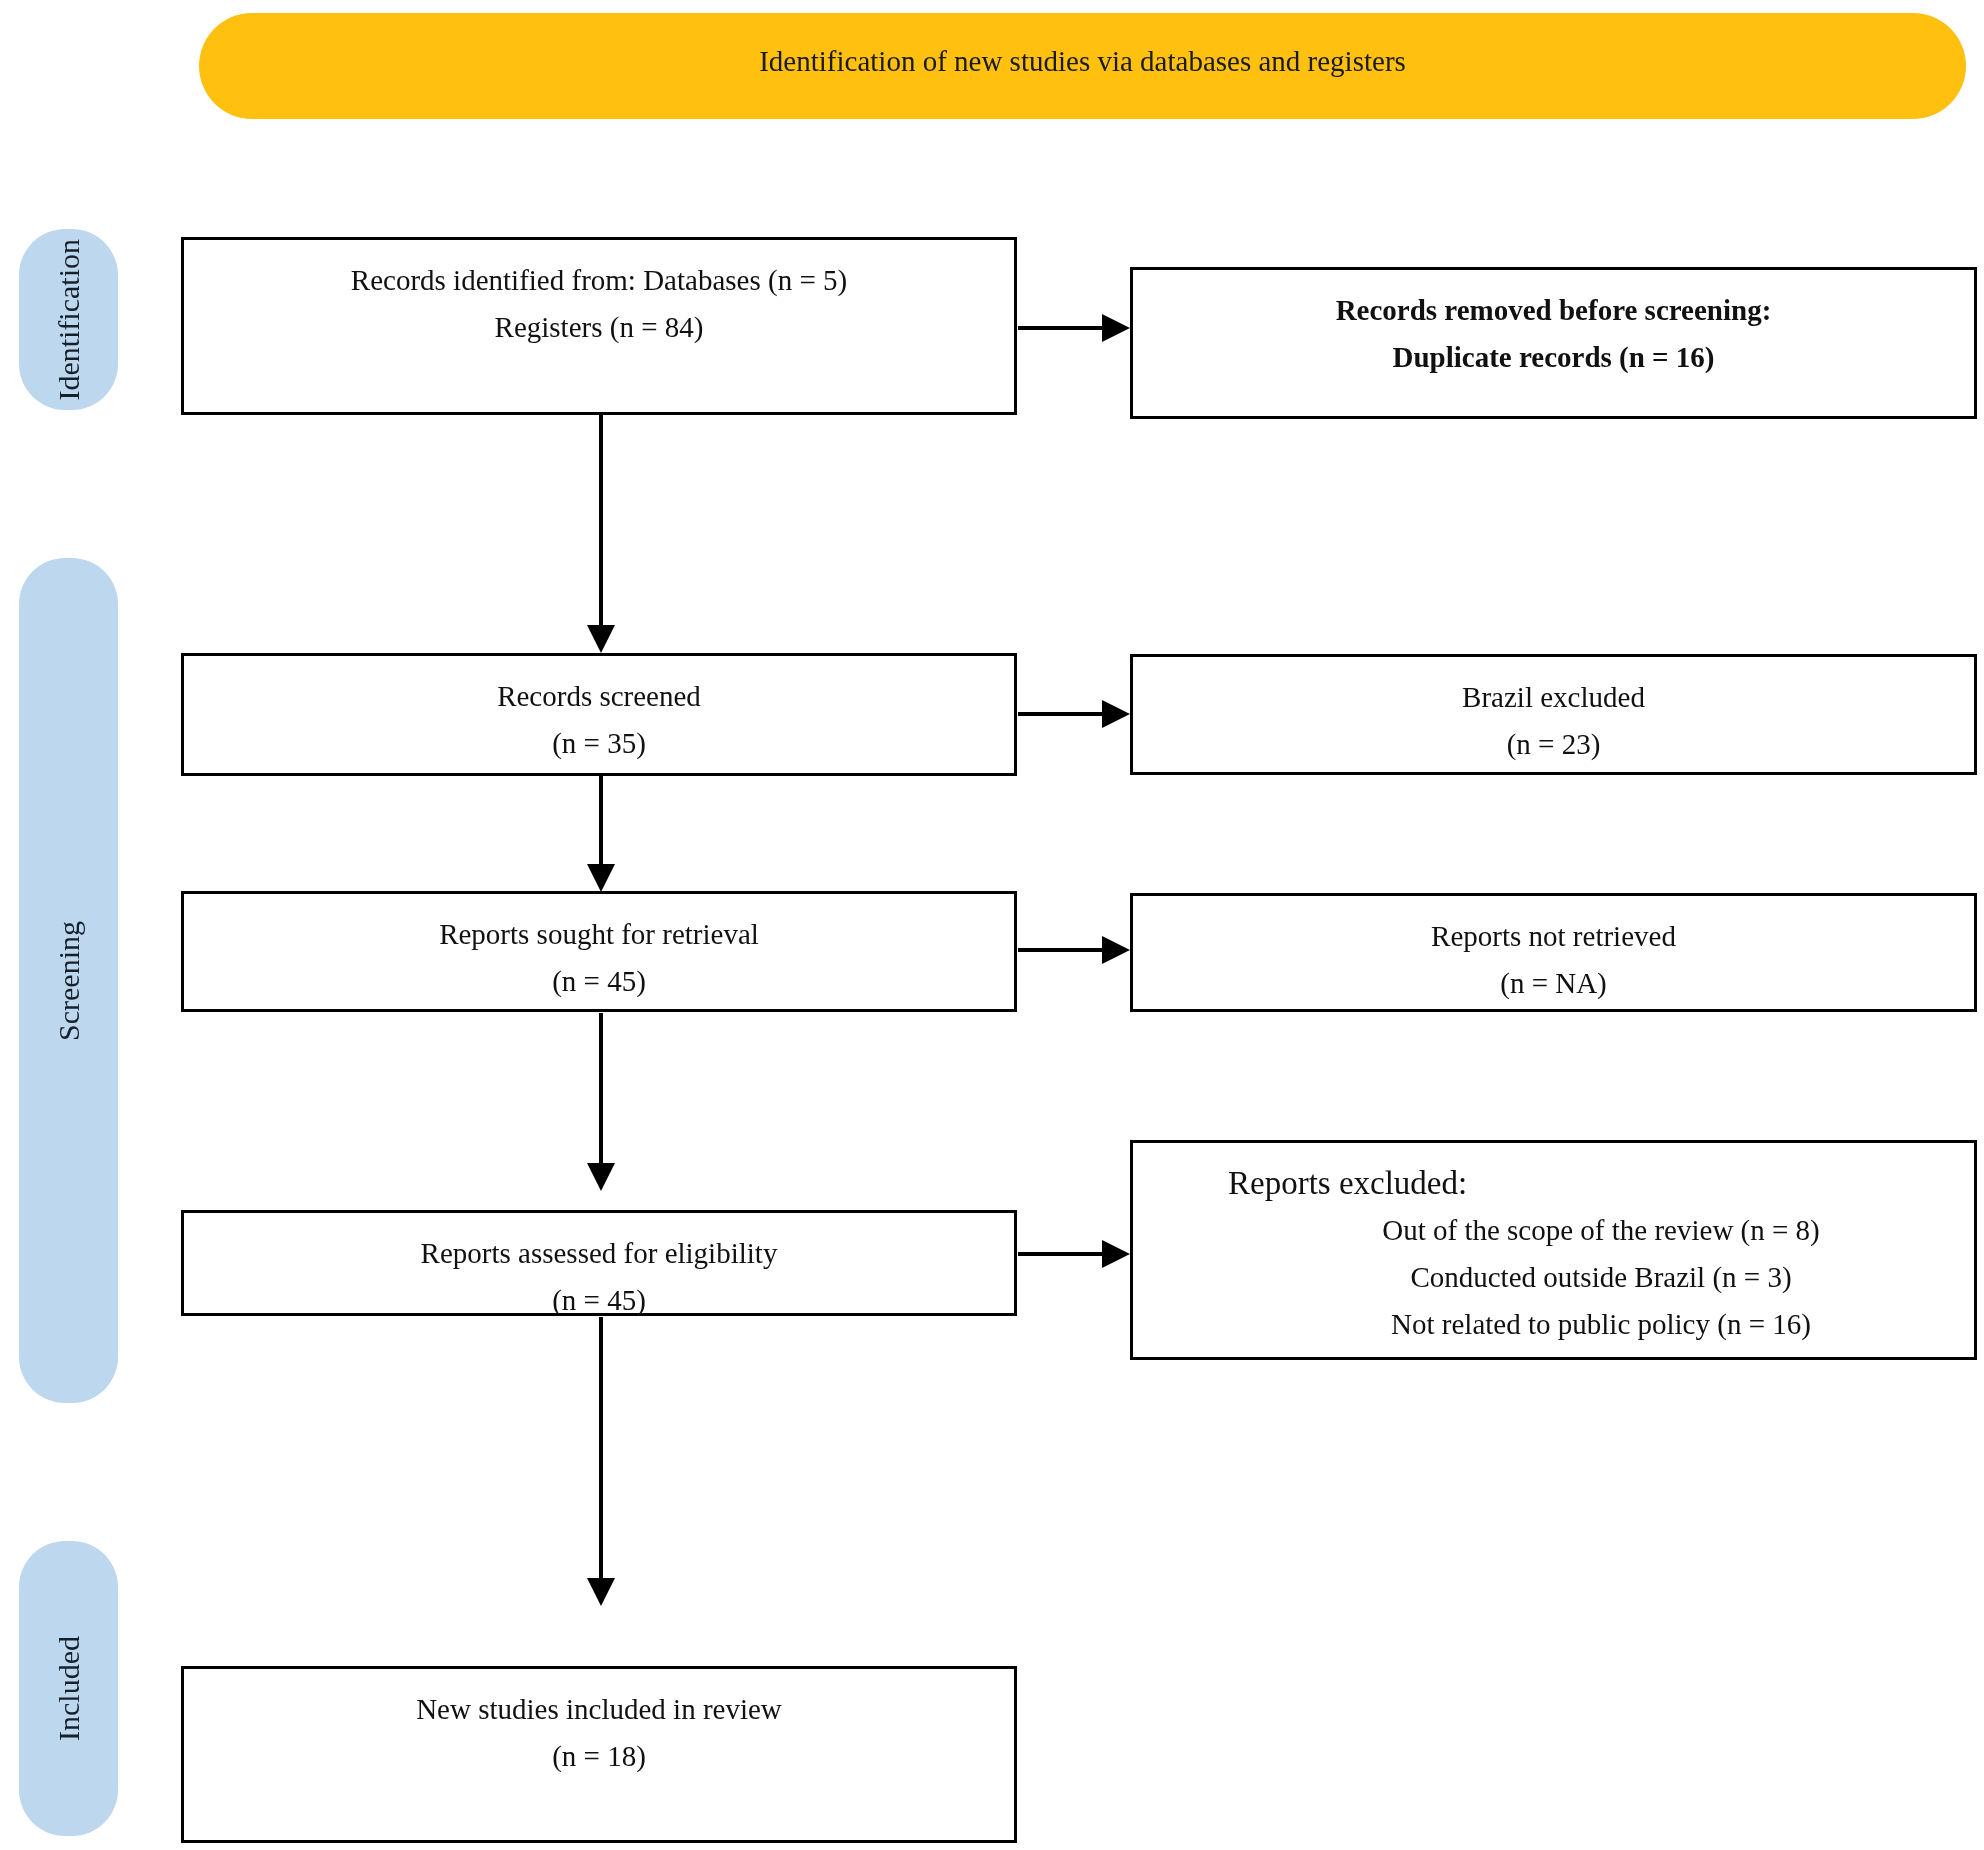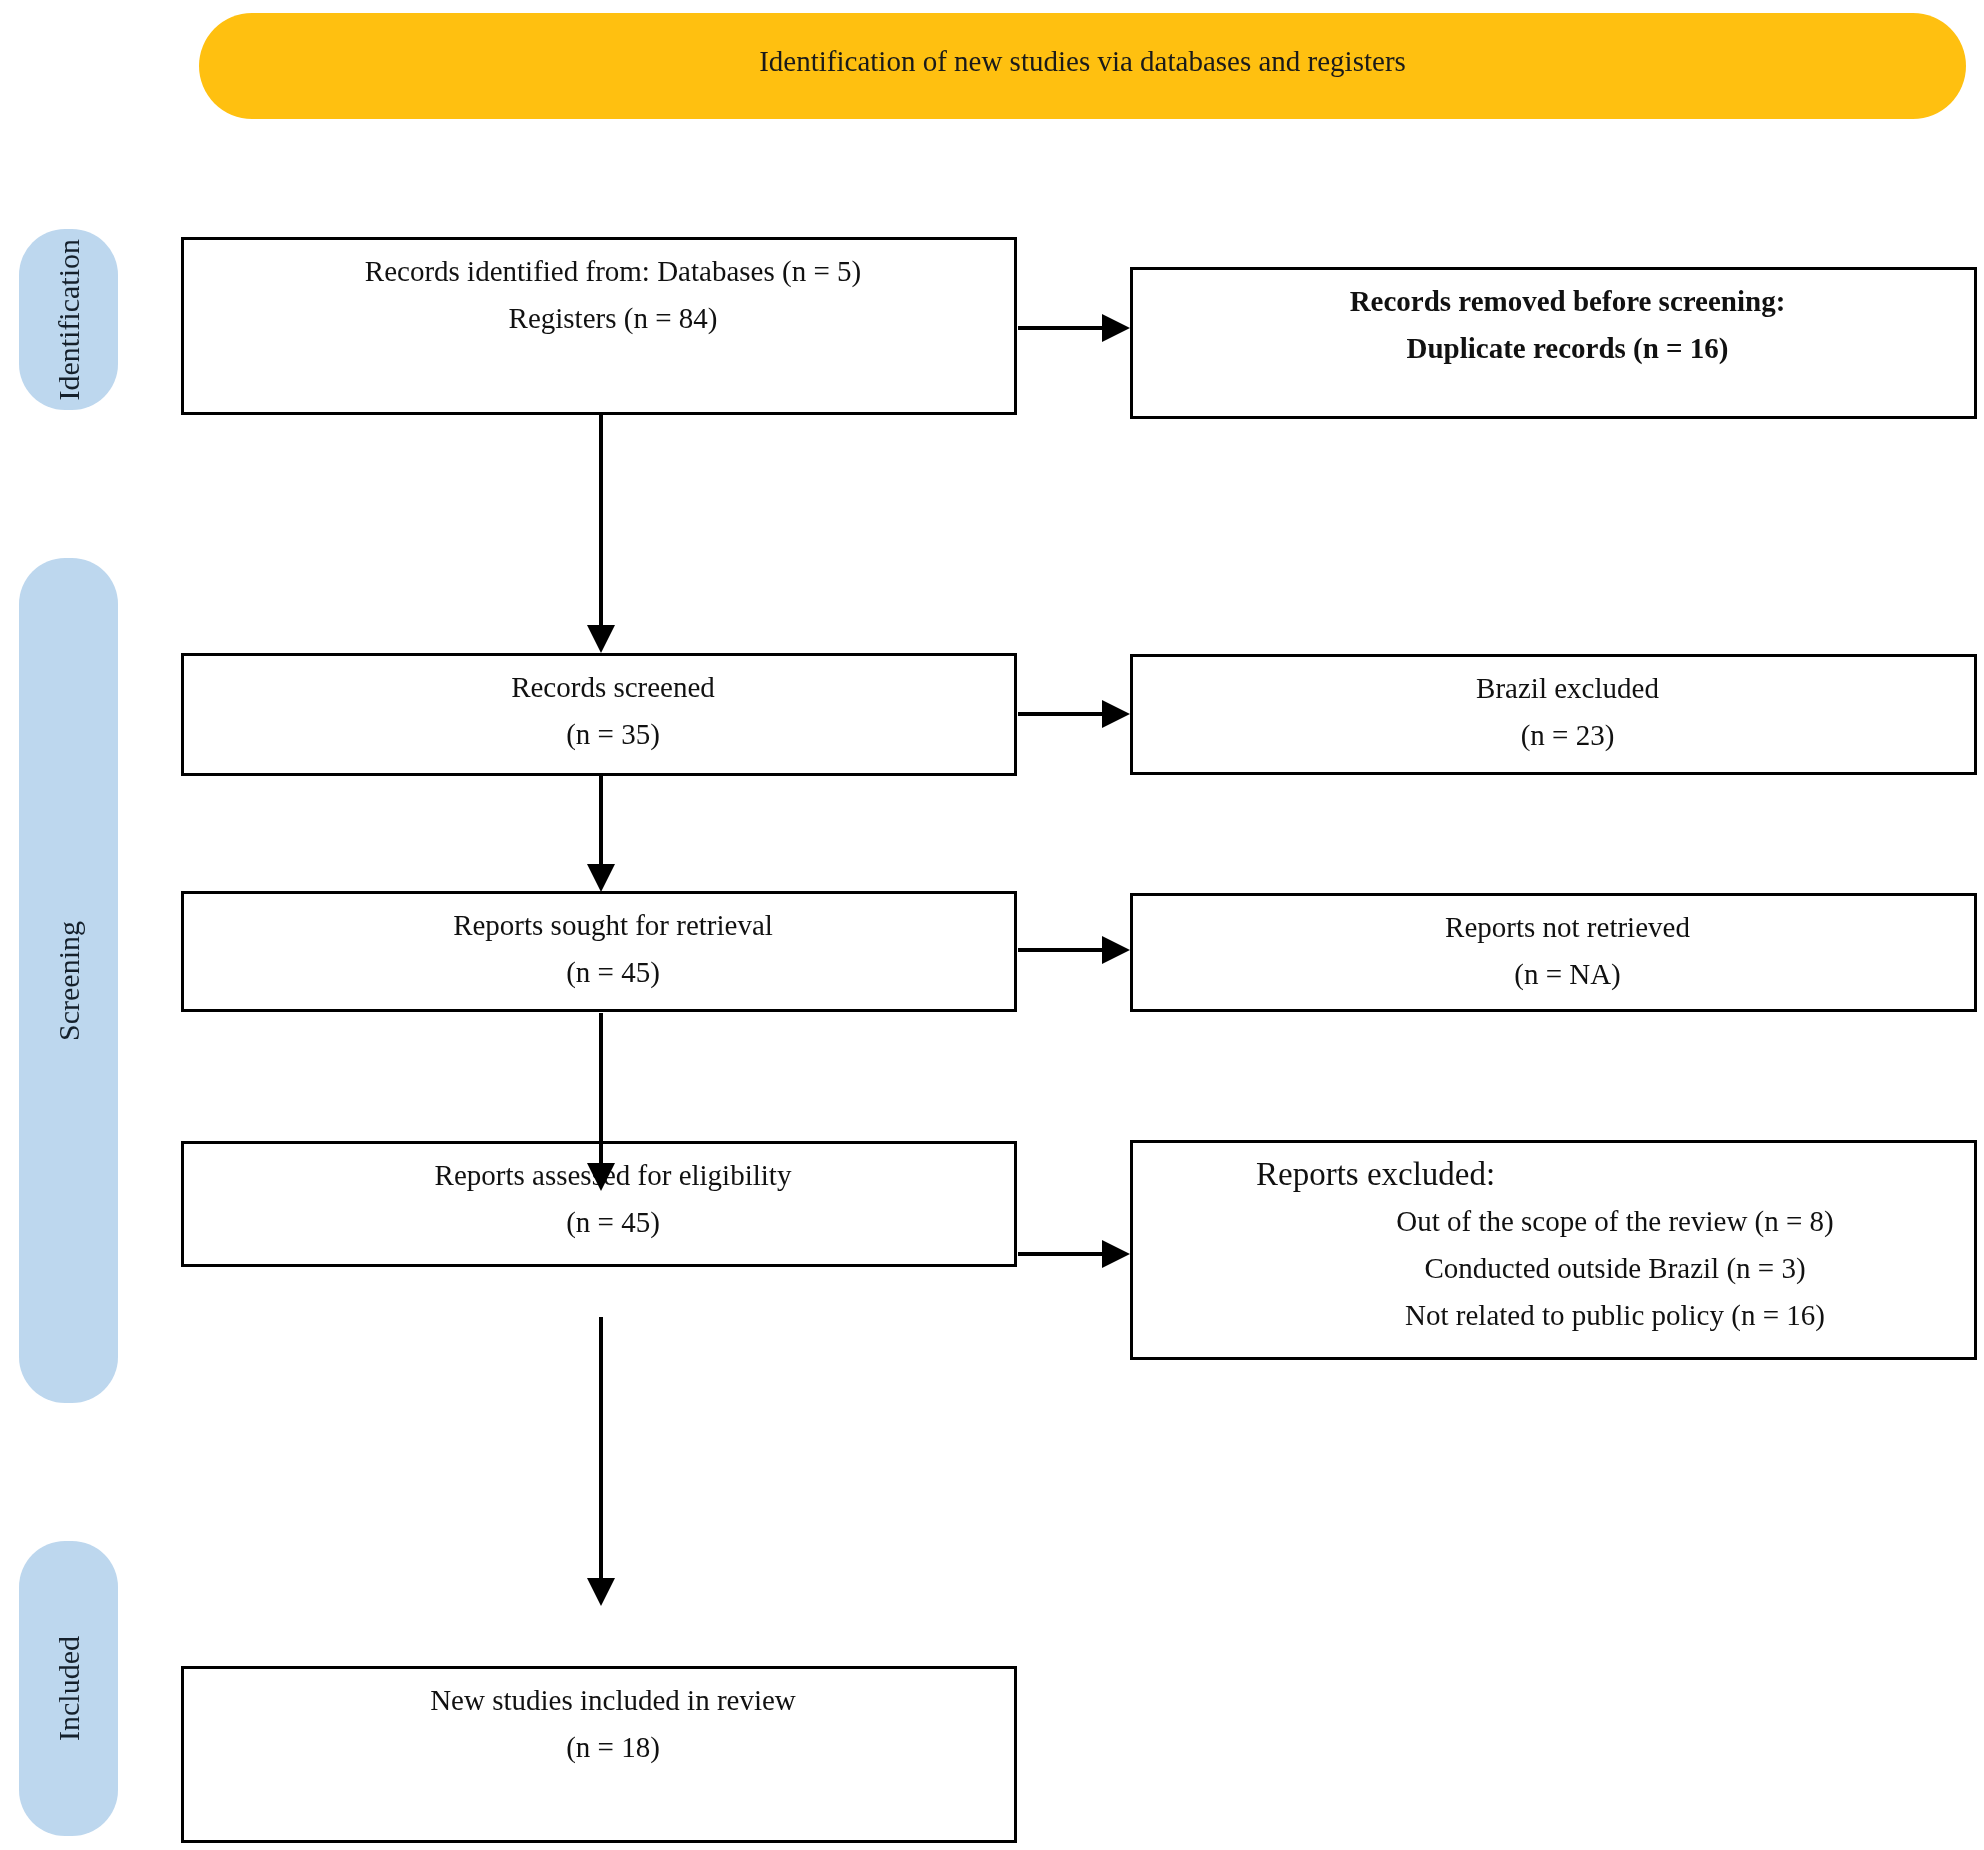--- a/index.html
+++ b/index.html
@@ -42,30 +42,30 @@
   .stage-identification{top:229px;height:181px;}
   .stage-screening{top:558px;height:845px;}
   .stage-included{top:1541px;height:295px;}
 
   
   .fbox{
     position:absolute;background:#fff;
     border:3.8px solid var(--box-border);
     box-sizing:border-box;
   }
-  .fbox .inner{padding-top:8px;margin-left:28px;}
+  .fbox .inner{padding-top:17px;}
   .fbox .line{
     text-align:center;font-size:29px;line-height:47px;white-space:nowrap;
   }
   .col-left{left:181px;width:836px;}
   .col-right{left:1130px;width:847px;}
   .box-records-identified{top:237px;height:178px;}
   .box-records-screened{top:653px;height:123px;}
   .box-reports-sought{top:891px;height:121px;}
-  .box-reports-assessed{top:1141px;height:126px;}
+  .box-reports-assessed{top:1210px;height:106px;}
   .box-new-studies{top:1666px;height:177px;}
   .box-records-removed{top:267px;height:152px;font-weight:bold;}
   .box-records-excluded{top:654px;height:121px;}
   .box-reports-not-retrieved{top:893px;height:119px;}
   .box-reports-excluded{top:1140px;height:220px;}
   .box-reports-excluded .title{
     text-align:left;padding-left:95px;font-size:33px;line-height:47px;white-space:nowrap;
   }
   .box-reports-excluded .reasons{margin-left:95px;}
 

